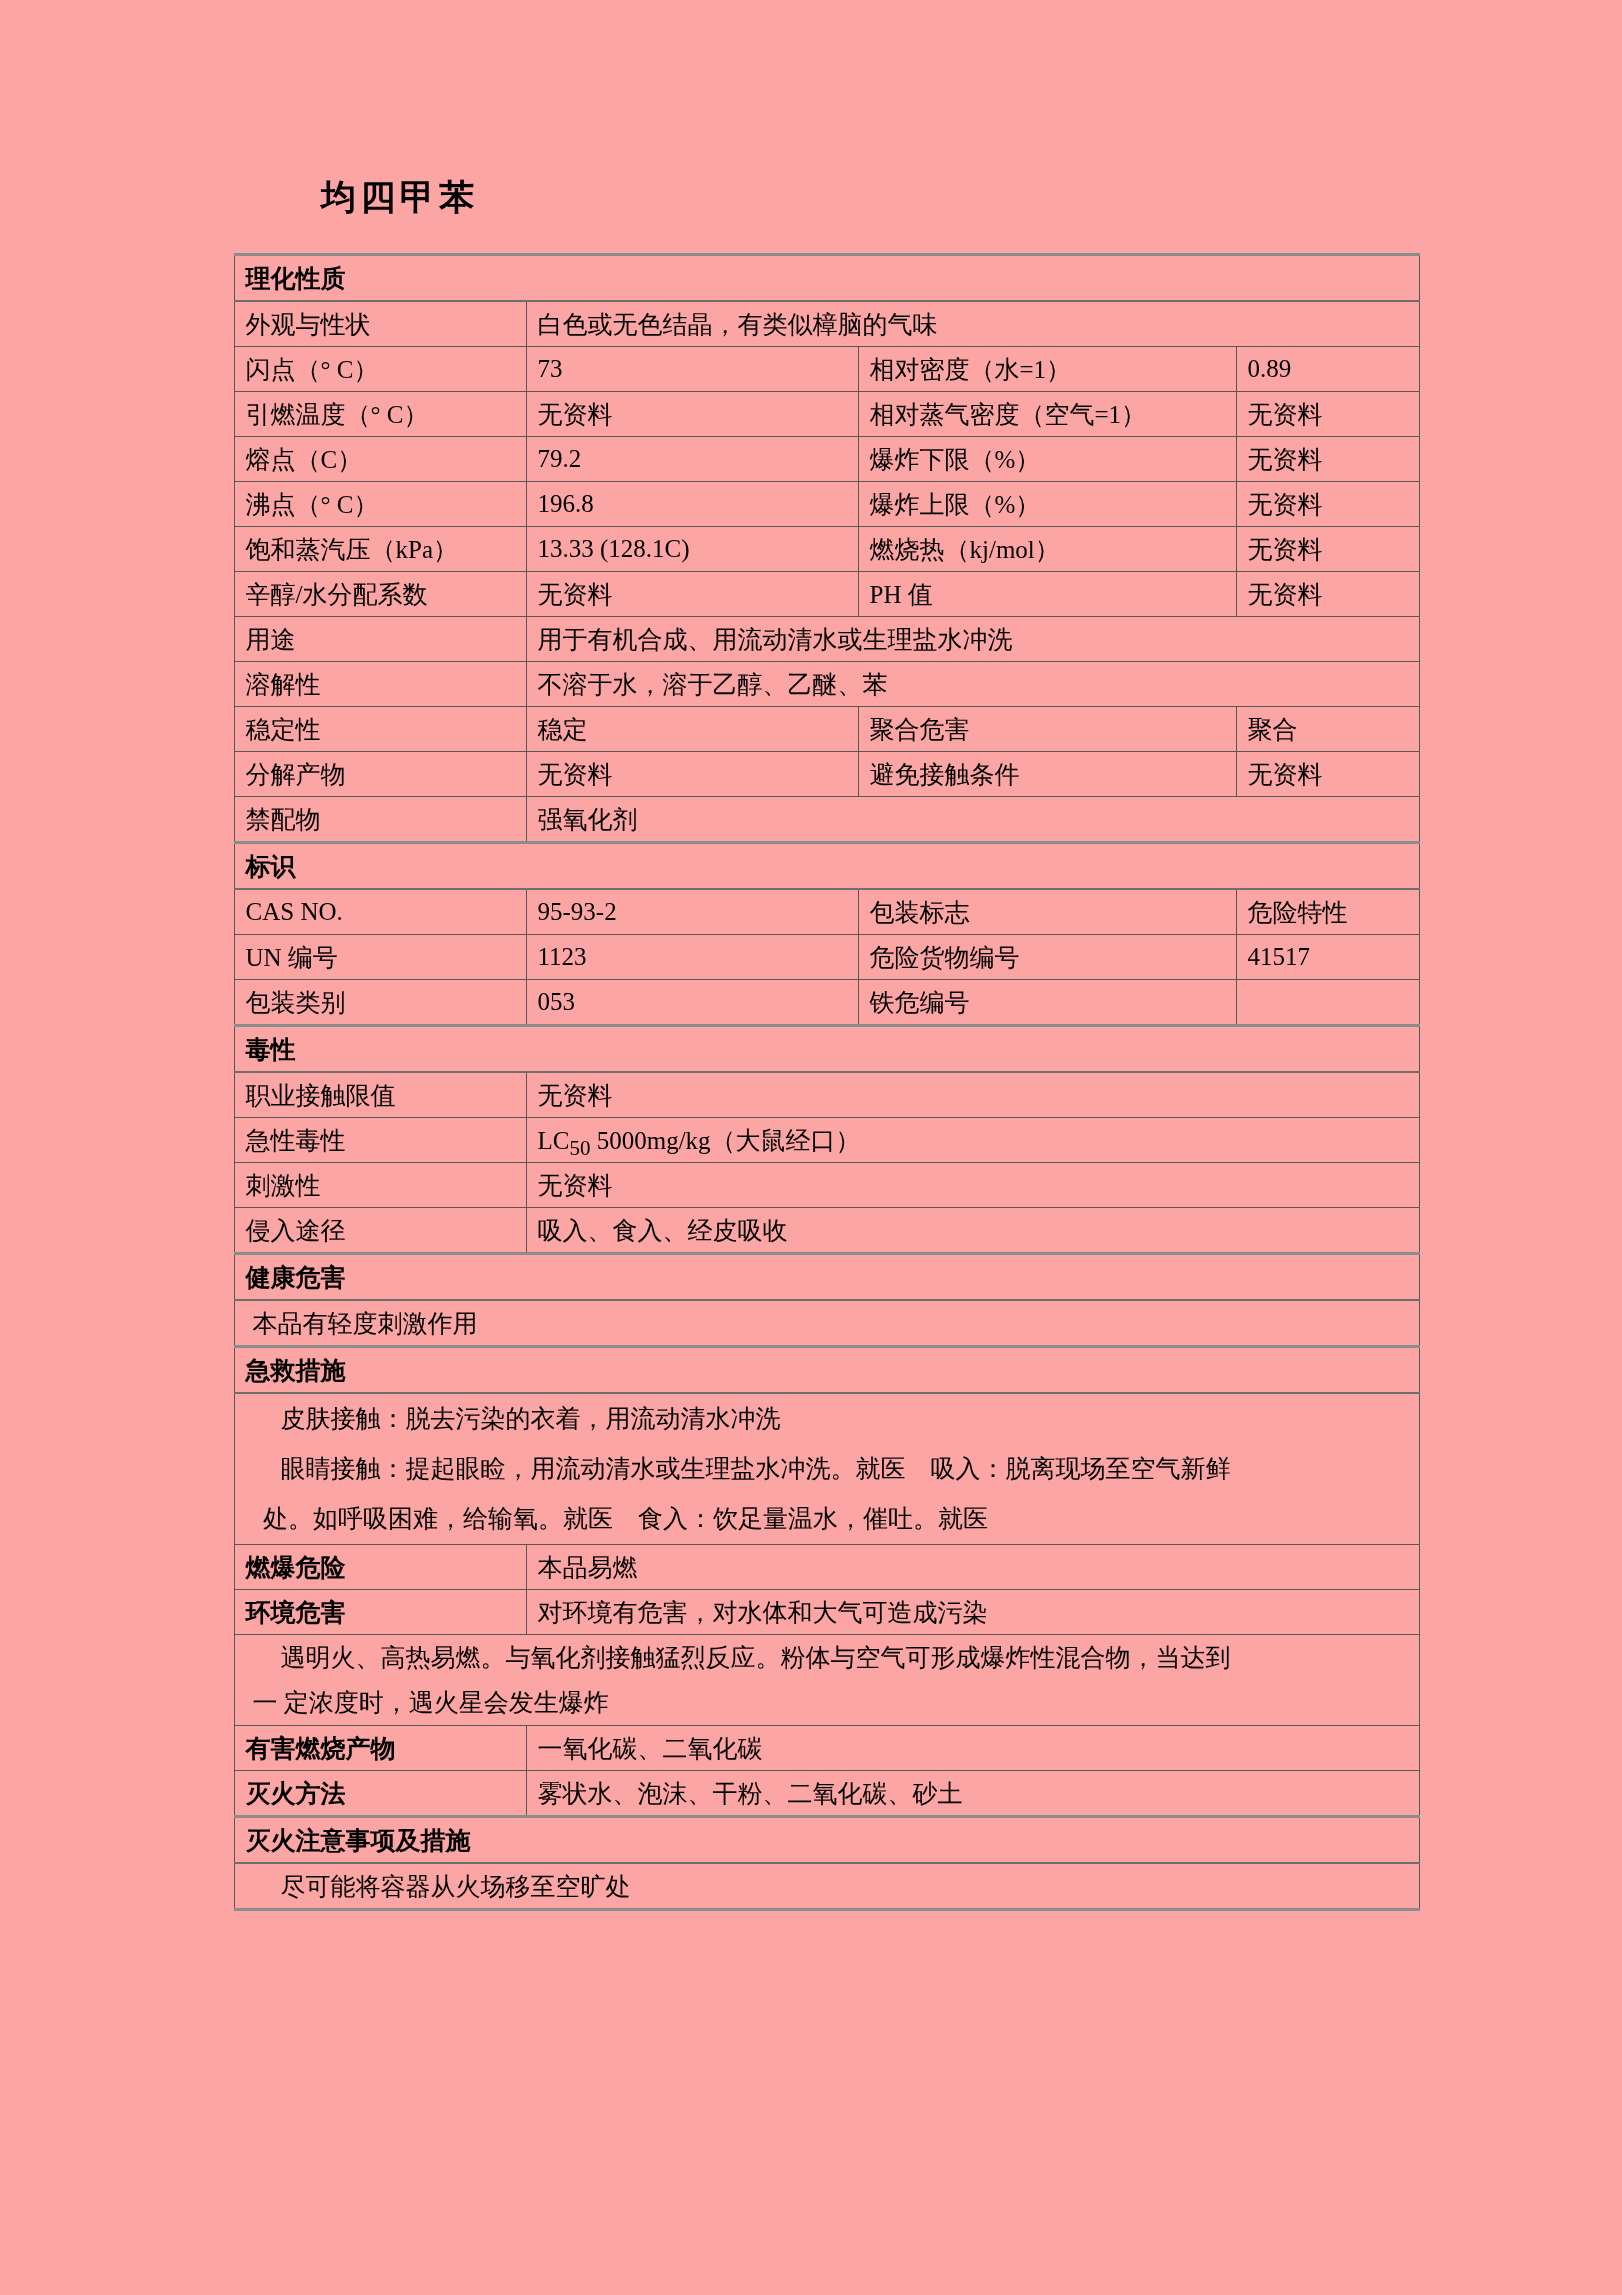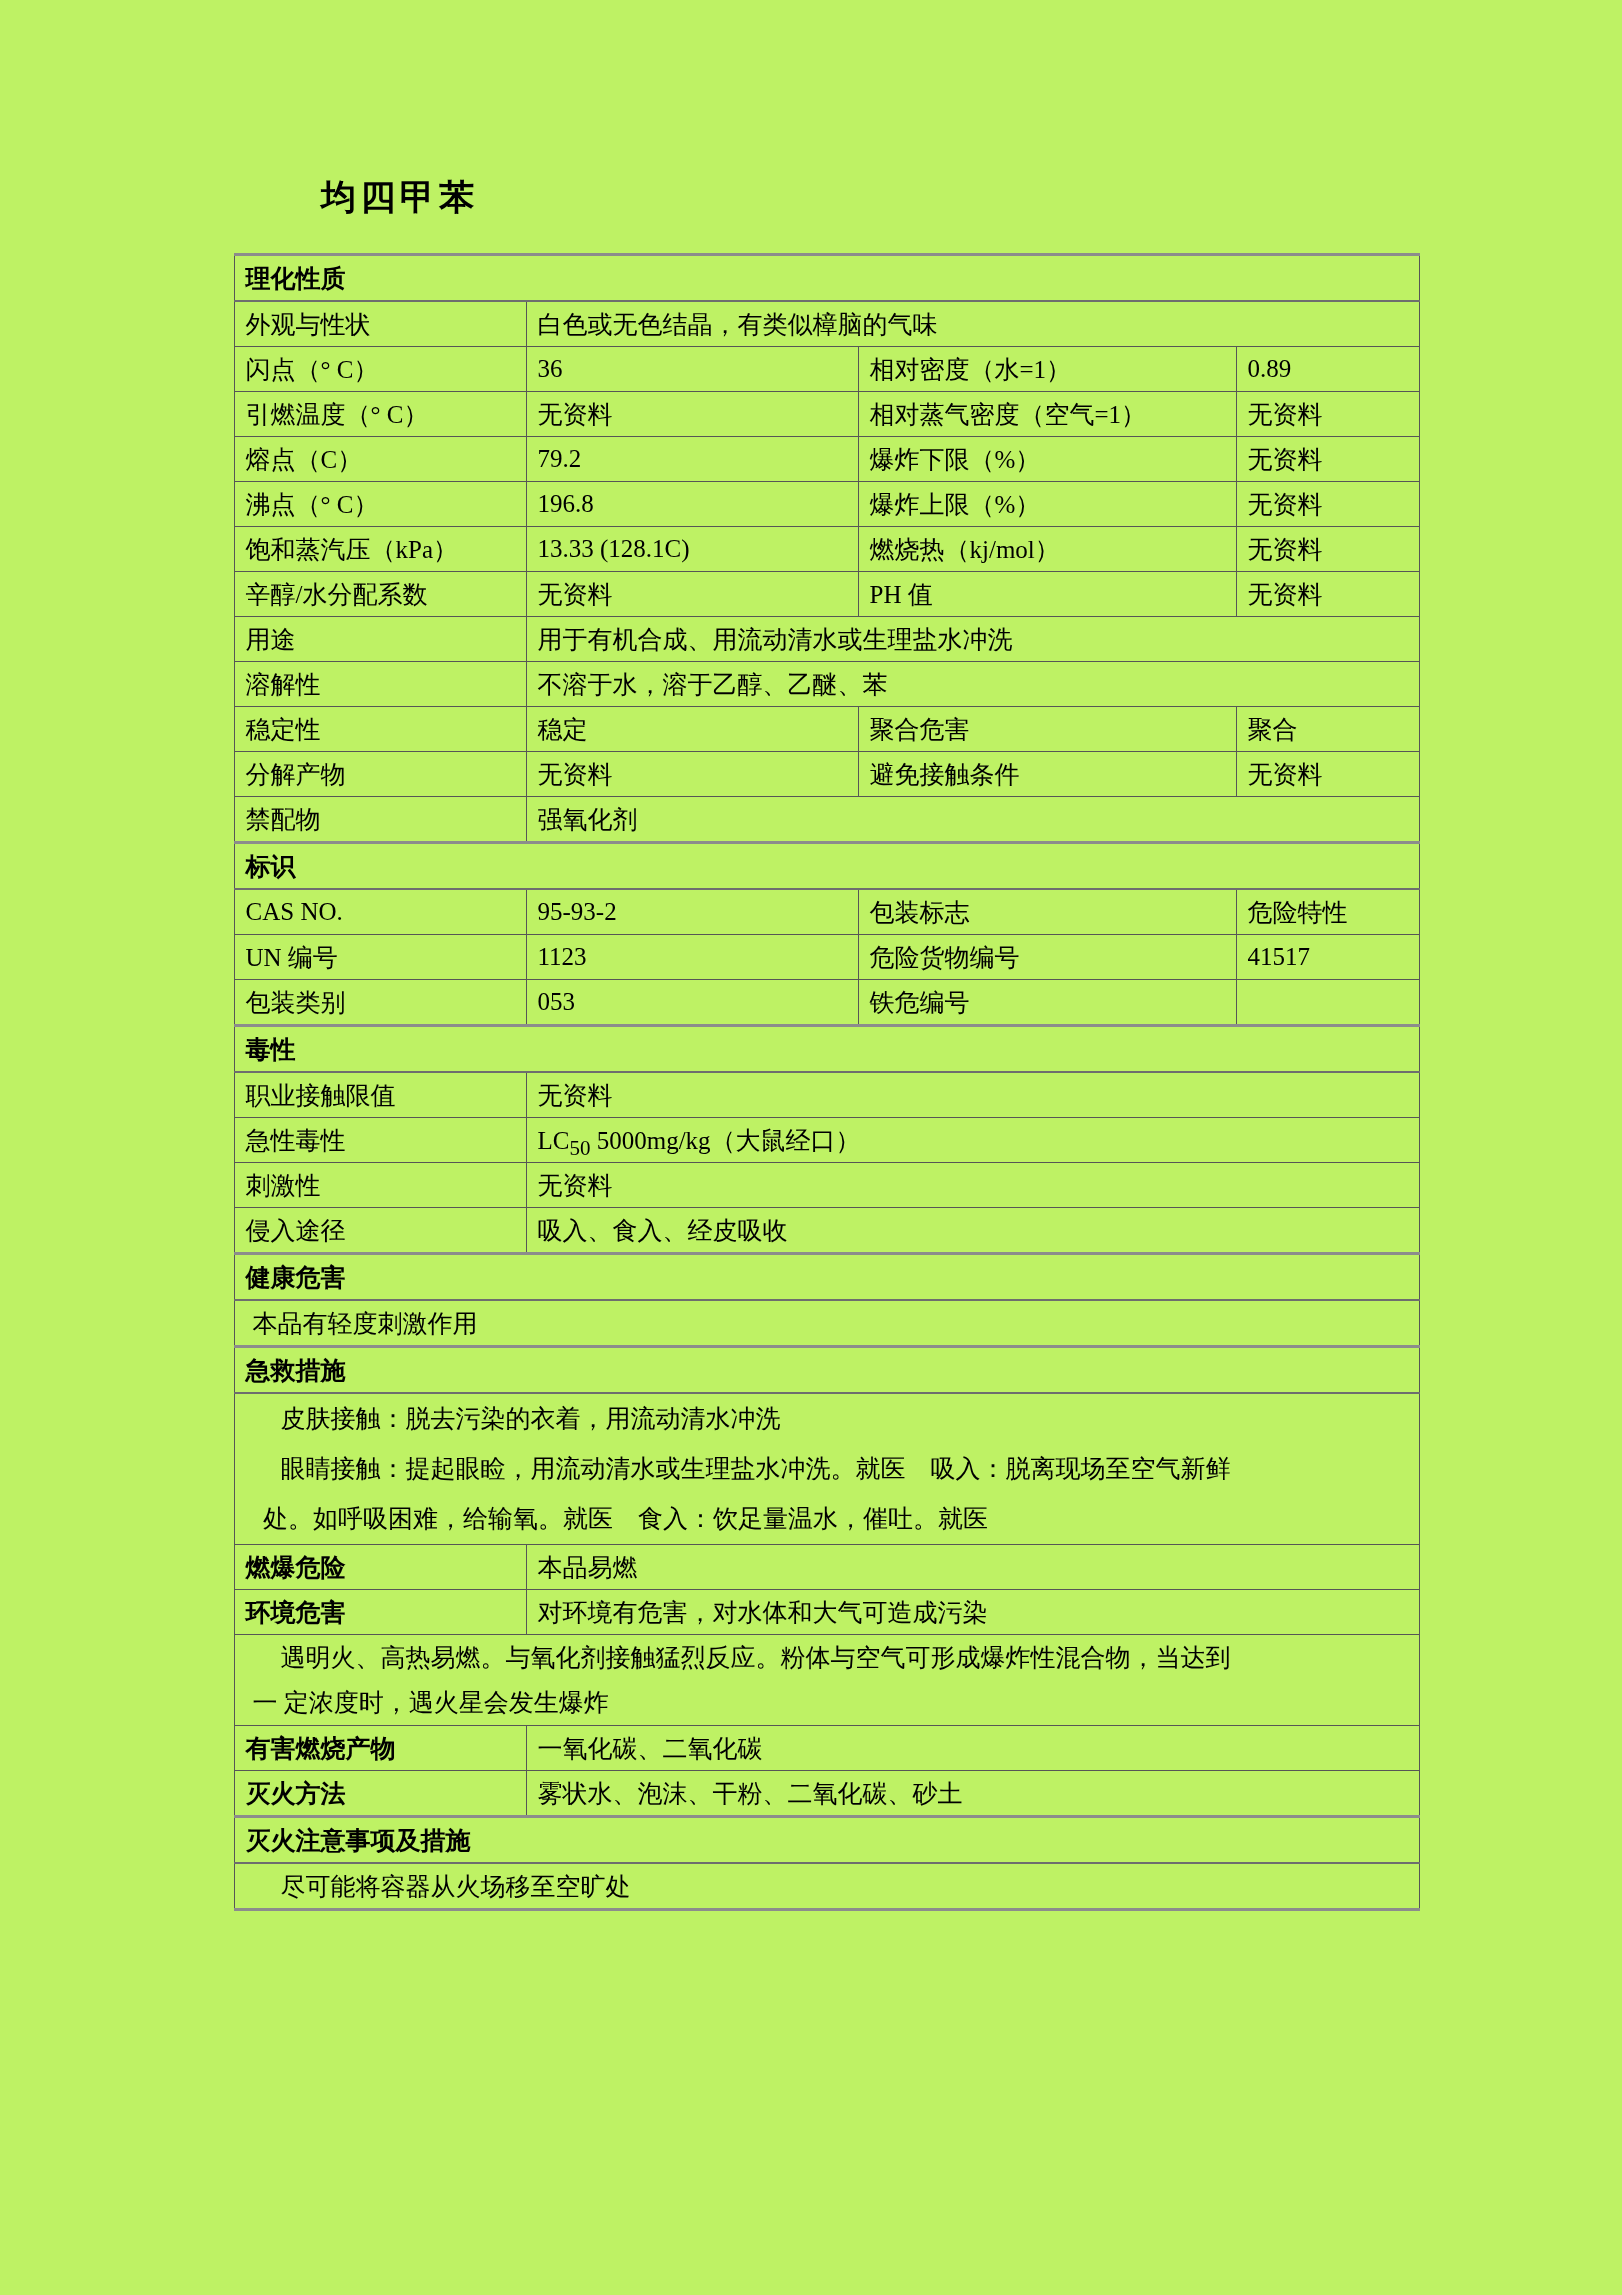--- a/index.html
+++ b/index.html
@@ -1,19 +1,19 @@
 <!DOCTYPE html>
 <html style="font-size:14px"><head>
 <meta charset="utf-8">
 <style>
   html,body{margin:0;padding:0;background:#e8e8e8;}
   .page{
     position:relative;
     width:1623px;height:2295px;
-    background:#bef264;
+    background:#fca5a5;
     color:#000;
     font-family:"Liberation Serif","DejaVu Serif",serif;
     overflow:hidden;
   }
   .doc-title{
     position:absolute;
     left:321px;top:174px;
     font-size:35px;
     letter-spacing:4.4px;
     font-family:"Liberation Sans","DejaVu Sans",sans-serif;
@@ -82,21 +82,21 @@
       <td colspan="4">理化性质</td>
     </tr>
 
     <tr>
       <td>外观与性状</td>
       <td colspan="3">白色或无色结晶，有类似樟脑的气味</td>
     </tr>
 
     <tr>
       <td>闪点（° C）</td>
-      <td>36</td>
+      <td>73</td>
       <td>相对密度（水=1）</td>
       <td>0.89</td>
     </tr>
 
     <tr>
       <td>引燃温度（° C）</td>
       <td>无资料</td>
       <td>相对蒸气密度（空气=1）</td>
       <td>无资料</td>
     </tr>

